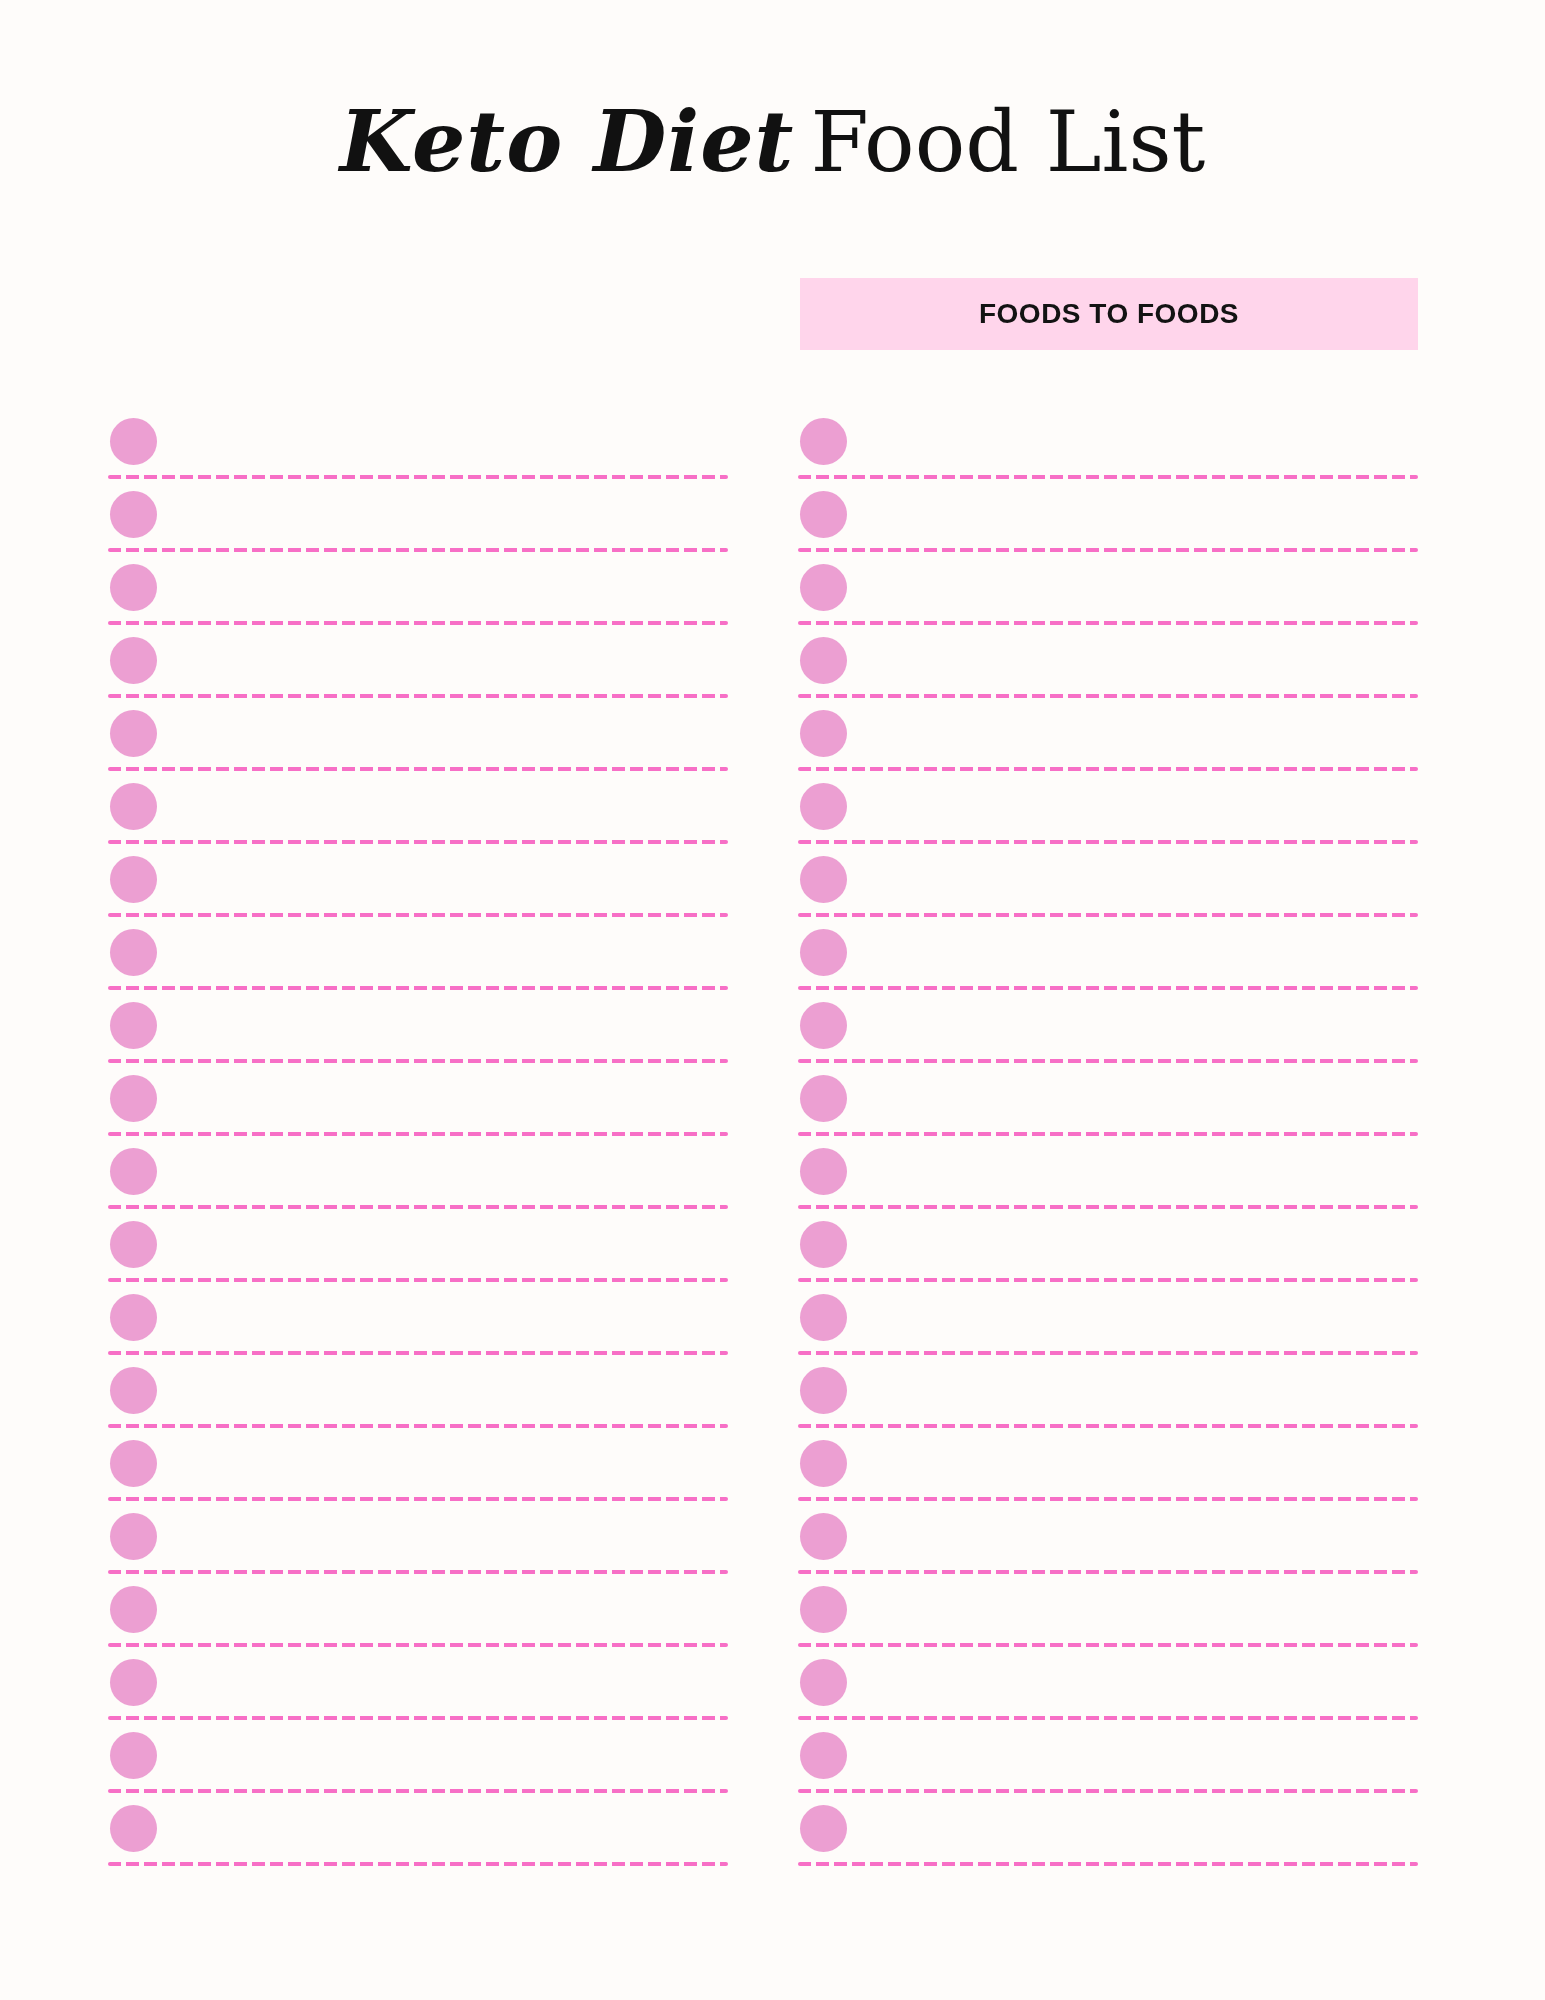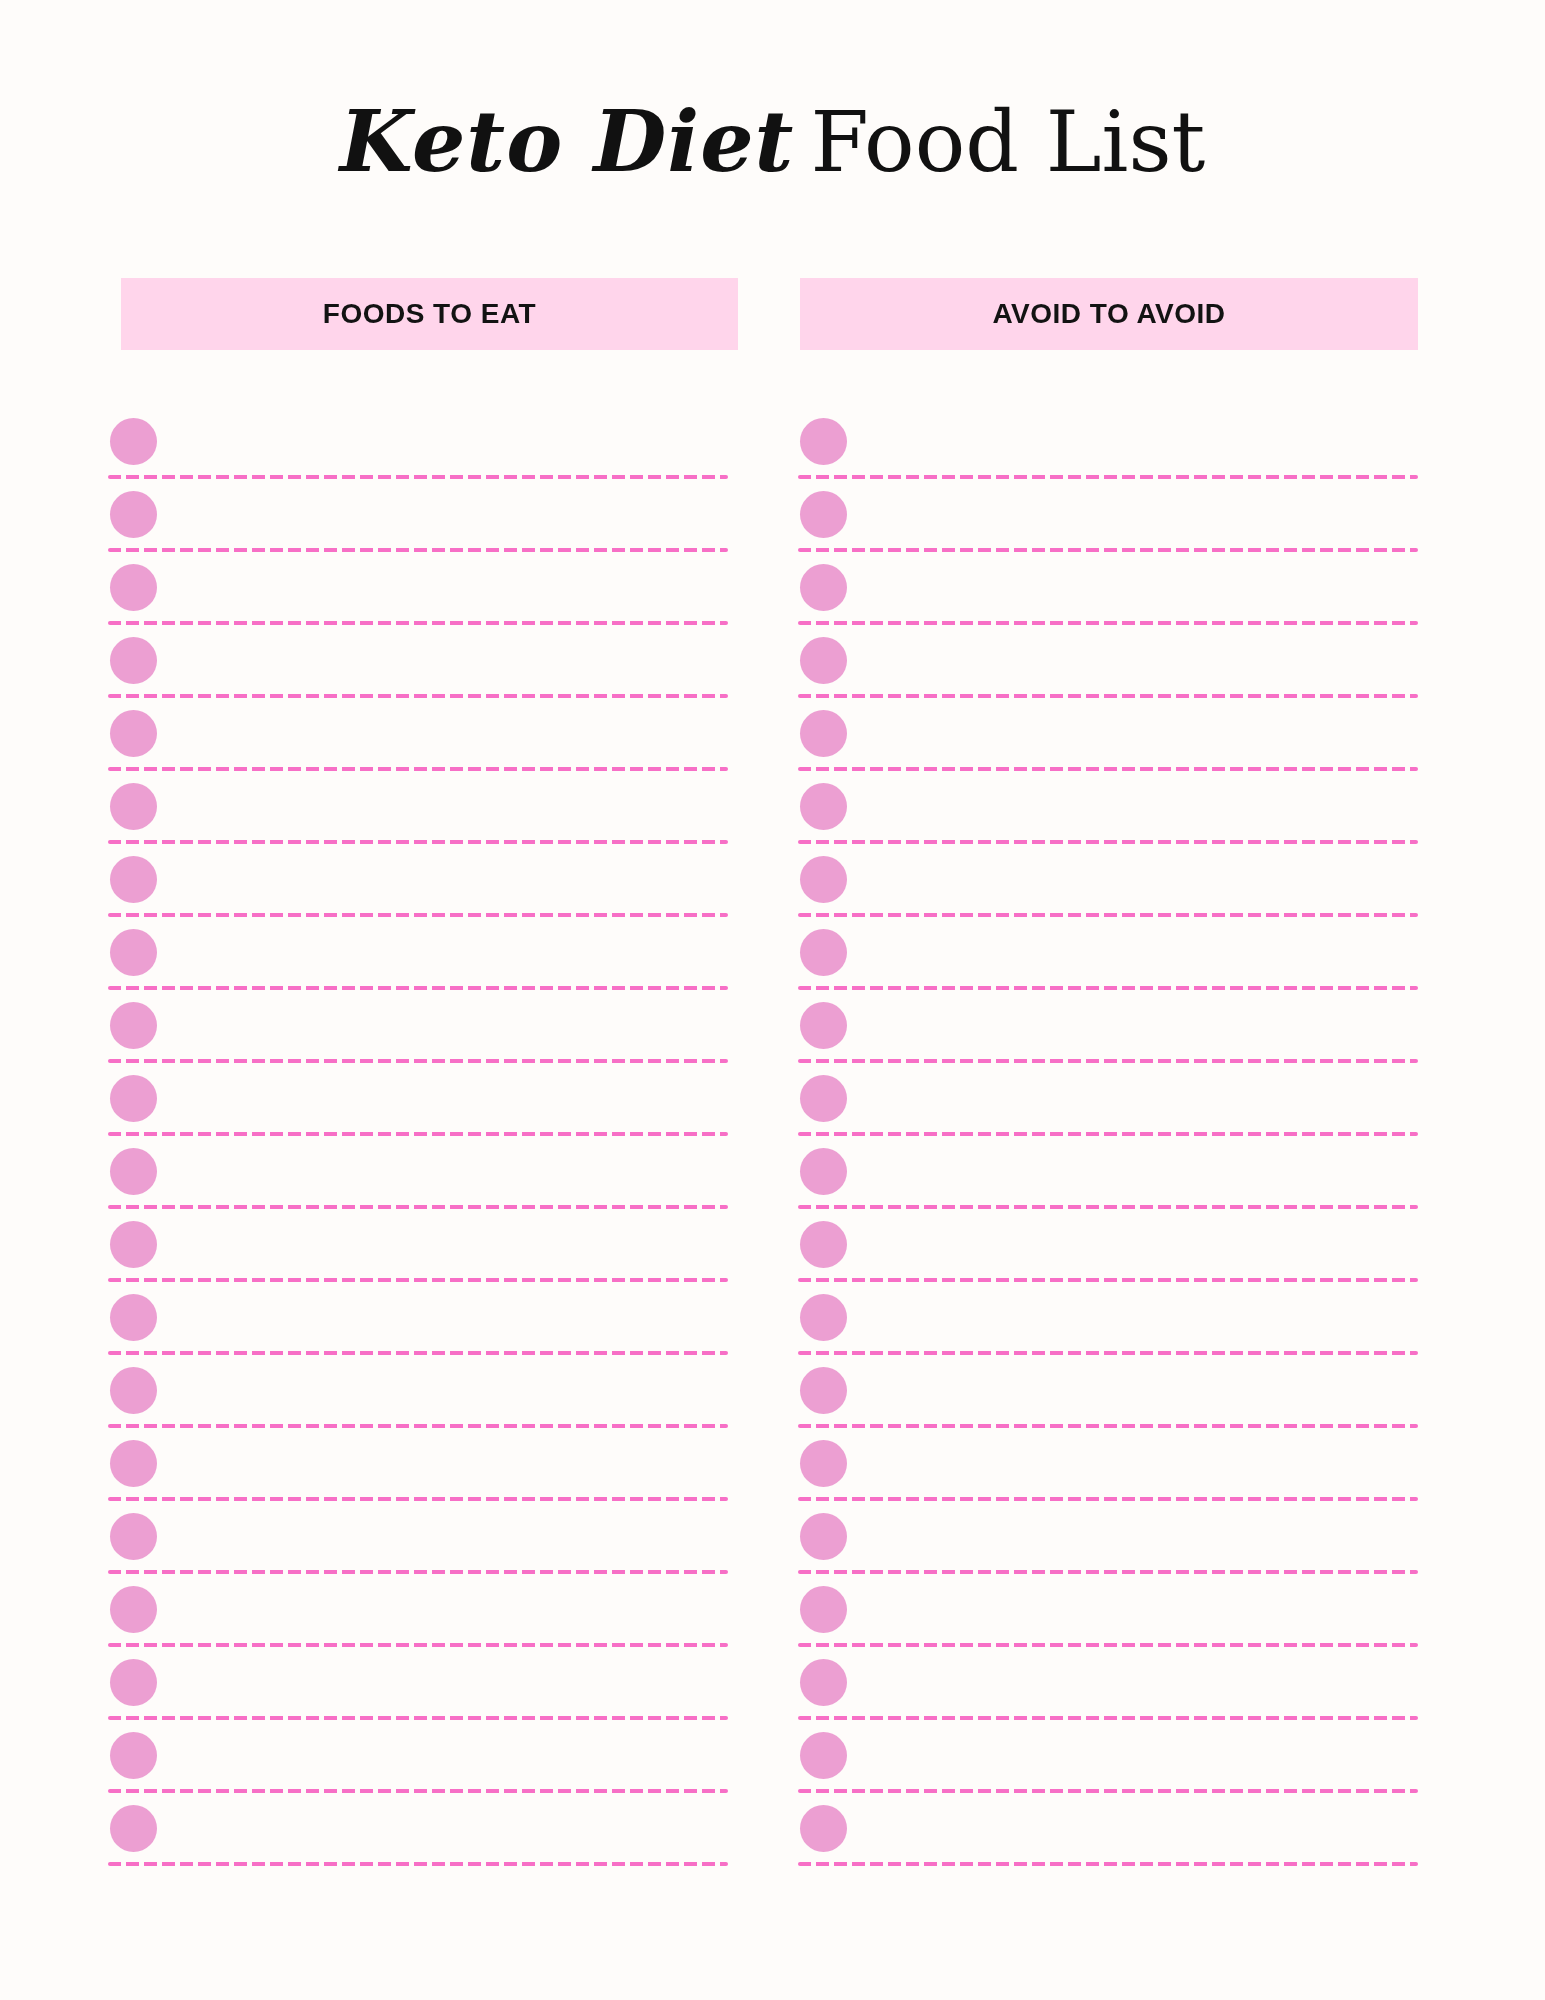--- a/index.html
+++ b/index.html
@@ -111,28 +111,25 @@
 </style>
 </head>
 <body>
 
 <div class="page">
 
   <h1 class="title">
     <span class="t-script">Keto Diet</span><span class="t-serif">Food List</span>
   </h1>
 
-  <div class="col-header header-eat">
-    <span>FOODS TO EAT</span>
+
+  <div class="col-header header-avoid">
+    <span>FOODS TO FOODS</span>
   </div>
 
-  <div class="col-header header-avoid">
-    <span>AVOID TO AVOID</span>
-  </div>
-
   <div class="rows rows-eat">
 
       <div class="row">
         <span class="bullet"></span>
         <span class="entry"></span>
         <span class="line"></span>
       </div>
 
       <div class="row">
         <span class="bullet"></span>

